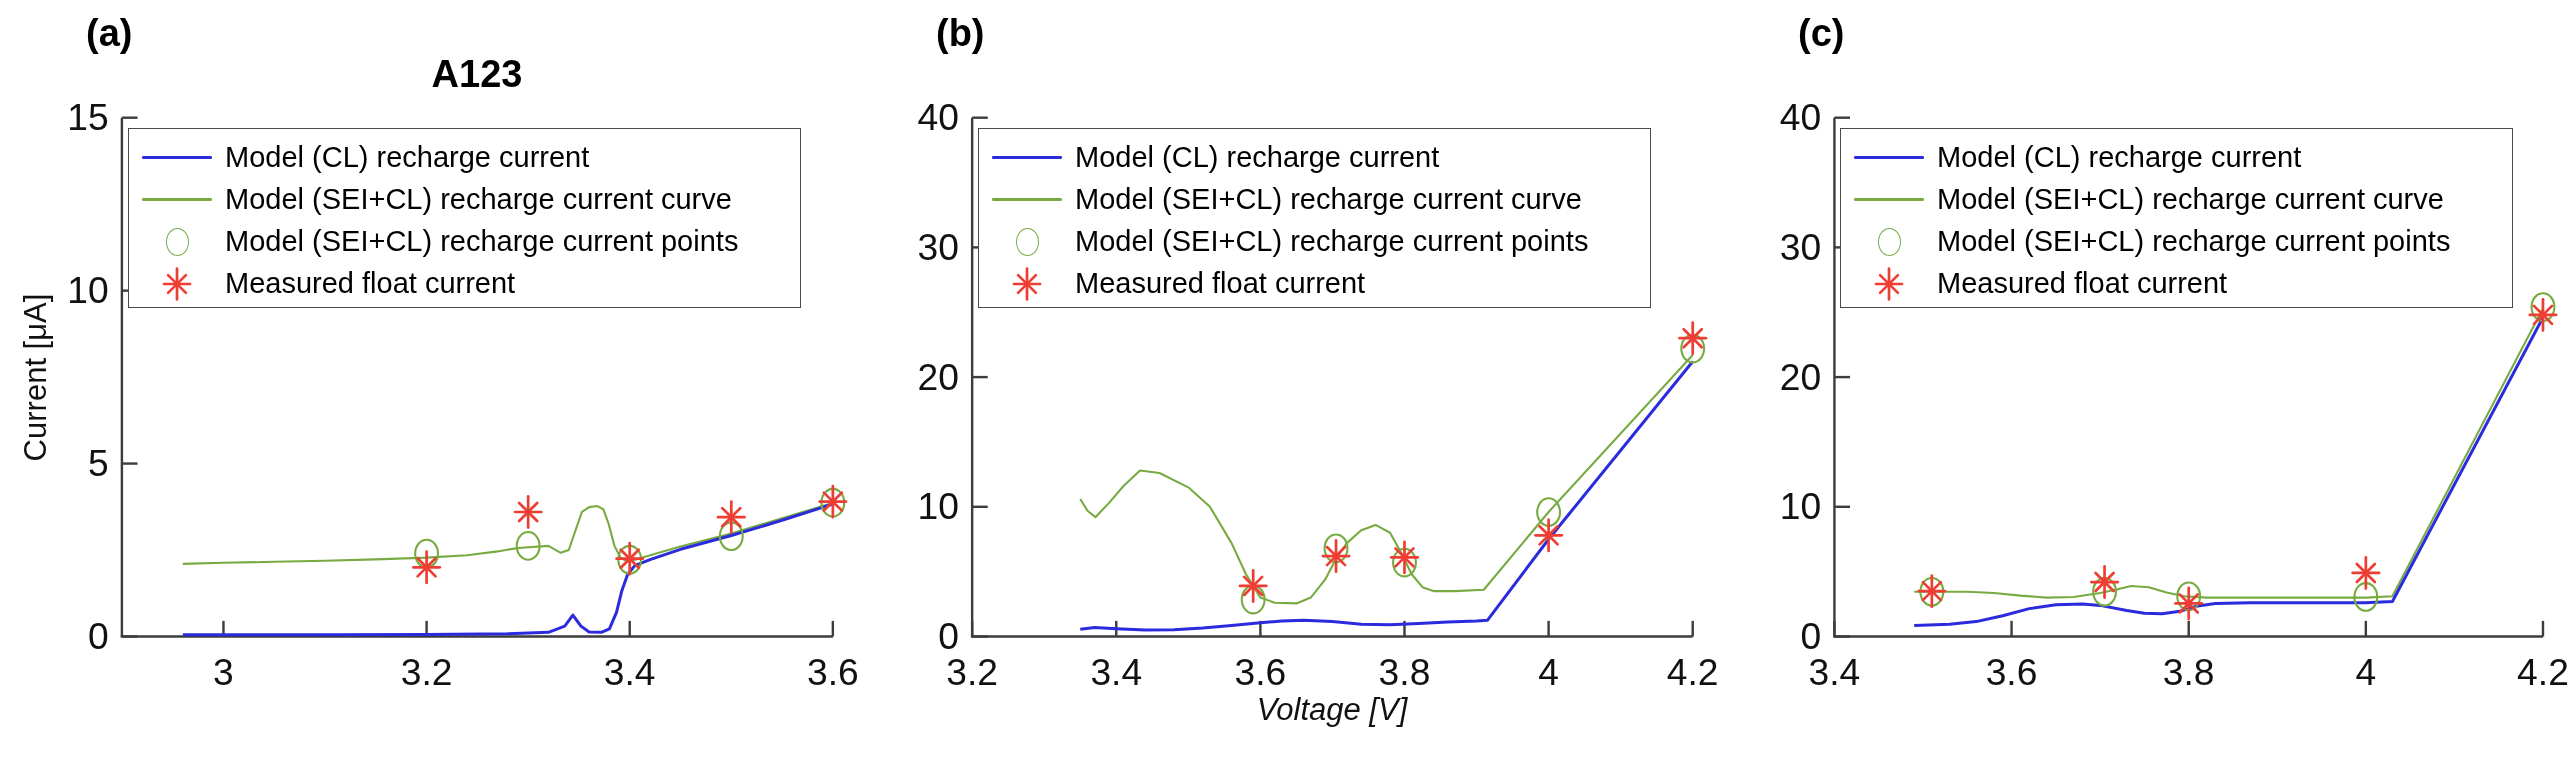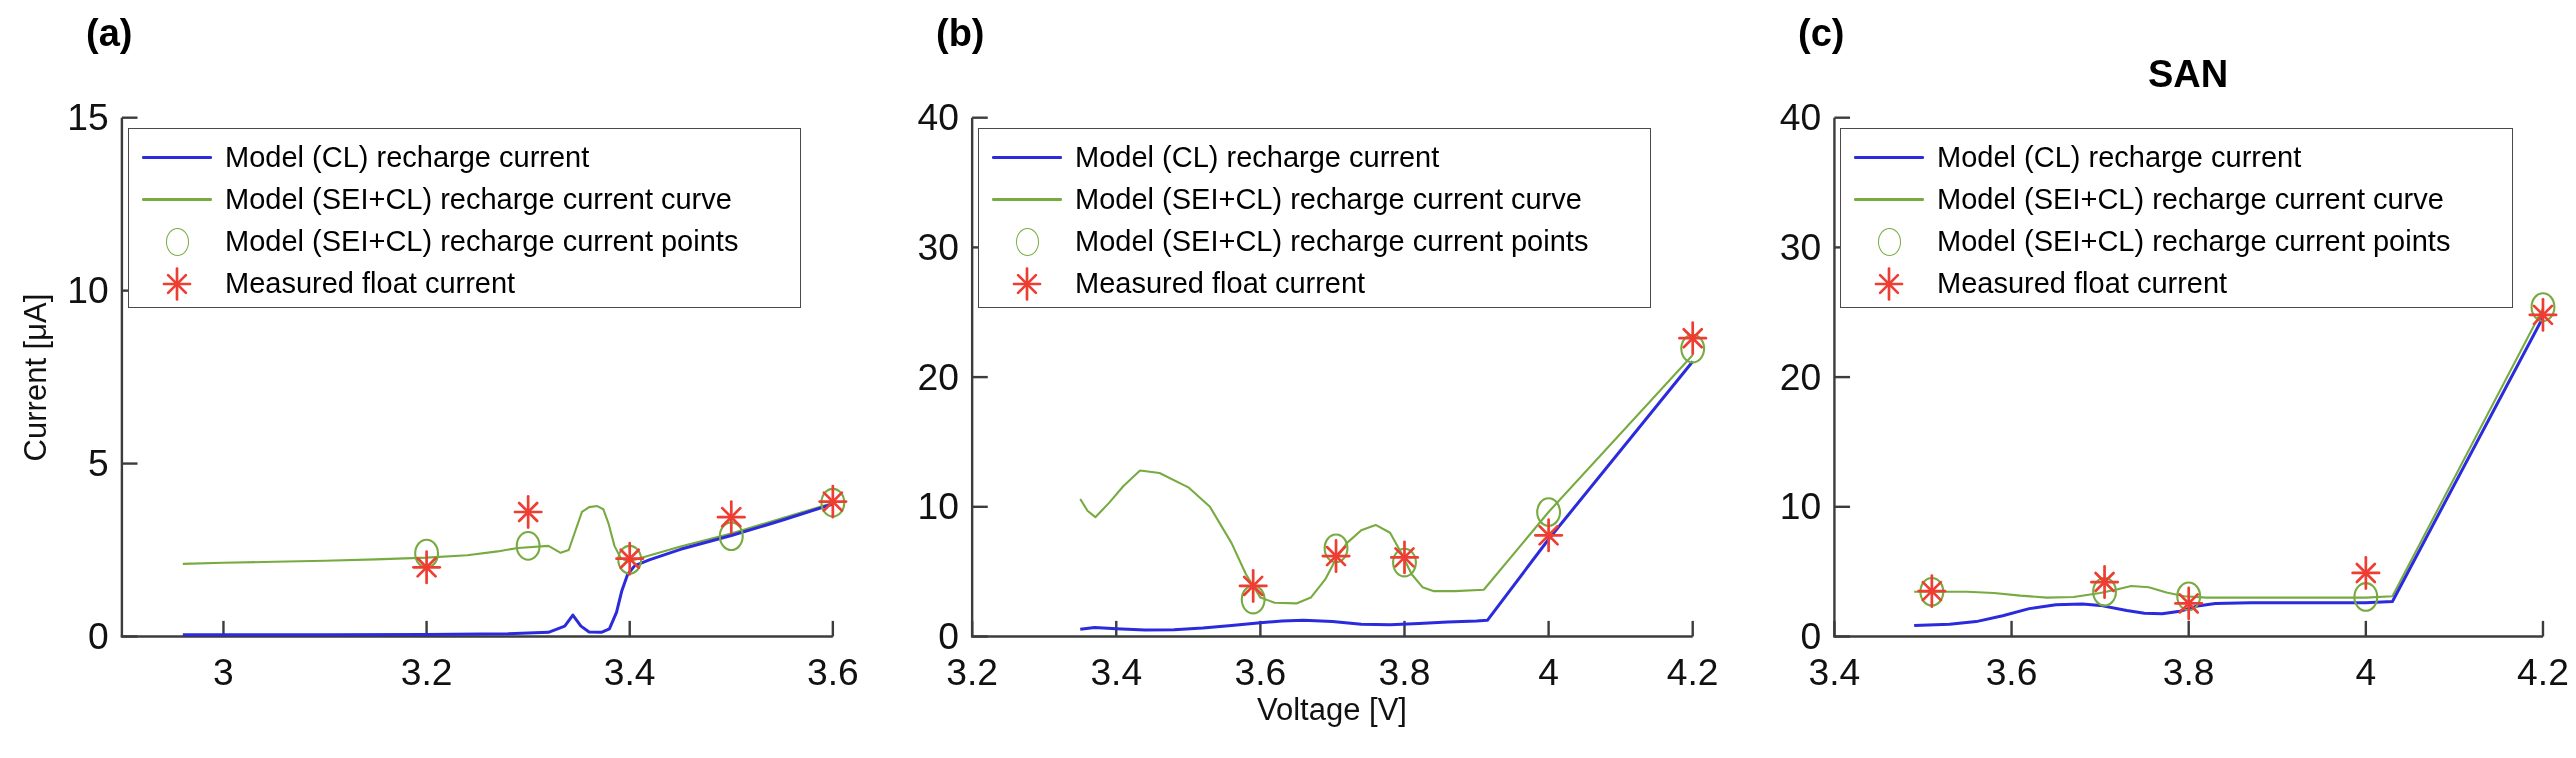--- a/index.html
+++ b/index.html
@@ -4,21 +4,21 @@
 <style>
   html,body{margin:0;padding:0;background:#ffffff;}
   body{width:2576px;height:759px;overflow:hidden;font-family:"Liberation Sans",sans-serif;}
   .figure{position:relative;width:2576px;height:759px;background:#ffffff;}
   #plot-canvas{position:absolute;left:0;top:0;}
   #overlays{position:absolute;left:0;top:0;width:2576px;height:759px;pointer-events:none;}
   .panel-tag{position:absolute;top:12px;font-size:38px;font-weight:bold;color:#000;}
   .panel-title{position:absolute;top:53px;width:540px;text-align:center;font-size:38px;font-weight:bold;color:#000;}
   .axis-label{position:absolute;font-size:31px;color:#111;text-align:center;}
   #ylabel-wrap{left:-205px;top:360px;width:480px;height:35px;line-height:35px;transform:rotate(-90deg);transform-origin:center center;}
-  #xlabel-wrap{left:1092px;top:692px;width:480px;height:36px;line-height:36px;}
+  #xlabel-wrap{left:1092px;top:692px;width:480px;height:36px;line-height:36px;font-style:italic;}
   .legend{position:absolute;top:128px;width:673px;height:180px;box-sizing:border-box;border:1.8px solid #4a4a4a;background:#ffffff;display:flex;flex-direction:column;justify-content:flex-end;padding:2.4px 0;}
   .lrow{display:flex;align-items:center;height:42px;}
   .licon{flex:0 0 96px;width:96px;display:flex;align-items:center;justify-content:center;}
   .lline{width:70px;height:3.6px;border-radius:1.2px;}
   .lcircle{width:23px;height:28px;border:1.8px solid #77ab41;border-radius:50%;box-sizing:border-box;}
   .ltext{font-size:29px;color:#000;white-space:nowrap;}
 </style>
 </head>
 <body>
 
@@ -203,20 +203,21 @@
           <line x1="4213" y1="524.32" x2="4257" y2="524.32"></line>
           <line x1="4220" y1="509.32000000000005" x2="4250" y2="539.32"></line>
           <line x1="4220" y1="539.32" x2="4250" y2="509.32000000000005"></line>
         </g>
       </g>
     </svg>
   <div id="overlays">
     <div id="ylabel-wrap" class="axis-label">Current [μA]</div>
     <div id="xlabel-wrap" class="axis-label">Voltage [V]</div>
   <div class="panel-tag" style="left: 86px;">(a)</div>
+      <div class="panel-title" style="left: 207px;">A123</div>
       <div class="legend" style="left: 128px;">
         <div class="lrow">
           <span class="licon">
             <span class="lline" style="background: rgb(43, 43, 221);"></span>
           </span>
           <span class="ltext">Model (CL) recharge current</span>
         </div>
         <div class="lrow">
           <span class="licon">
             <span class="lline" style="background: rgb(119, 171, 65);"></span>
@@ -271,21 +272,20 @@
                 <line x1="-22" y1="0" x2="22" y2="0"></line>
                 <line x1="-15" y1="-15" x2="15" y2="15"></line>
                 <line x1="-15" y1="15" x2="15" y2="-15"></line>
               </g>
             </svg>
           </span>
           <span class="ltext">Measured float current</span>
         </div>
       </div>
       <div class="panel-tag" style="left: 1798px;">(c)</div>
-      <div class="panel-title" style="left: 1918px;">SAN</div>
       <div class="legend" style="left: 1840px;">
         <div class="lrow">
           <span class="licon">
             <span class="lline" style="background: rgb(43, 43, 221);"></span>
           </span>
           <span class="ltext">Model (CL) recharge current</span>
         </div>
         <div class="lrow">
           <span class="licon">
             <span class="lline" style="background: rgb(119, 171, 65);"></span>

